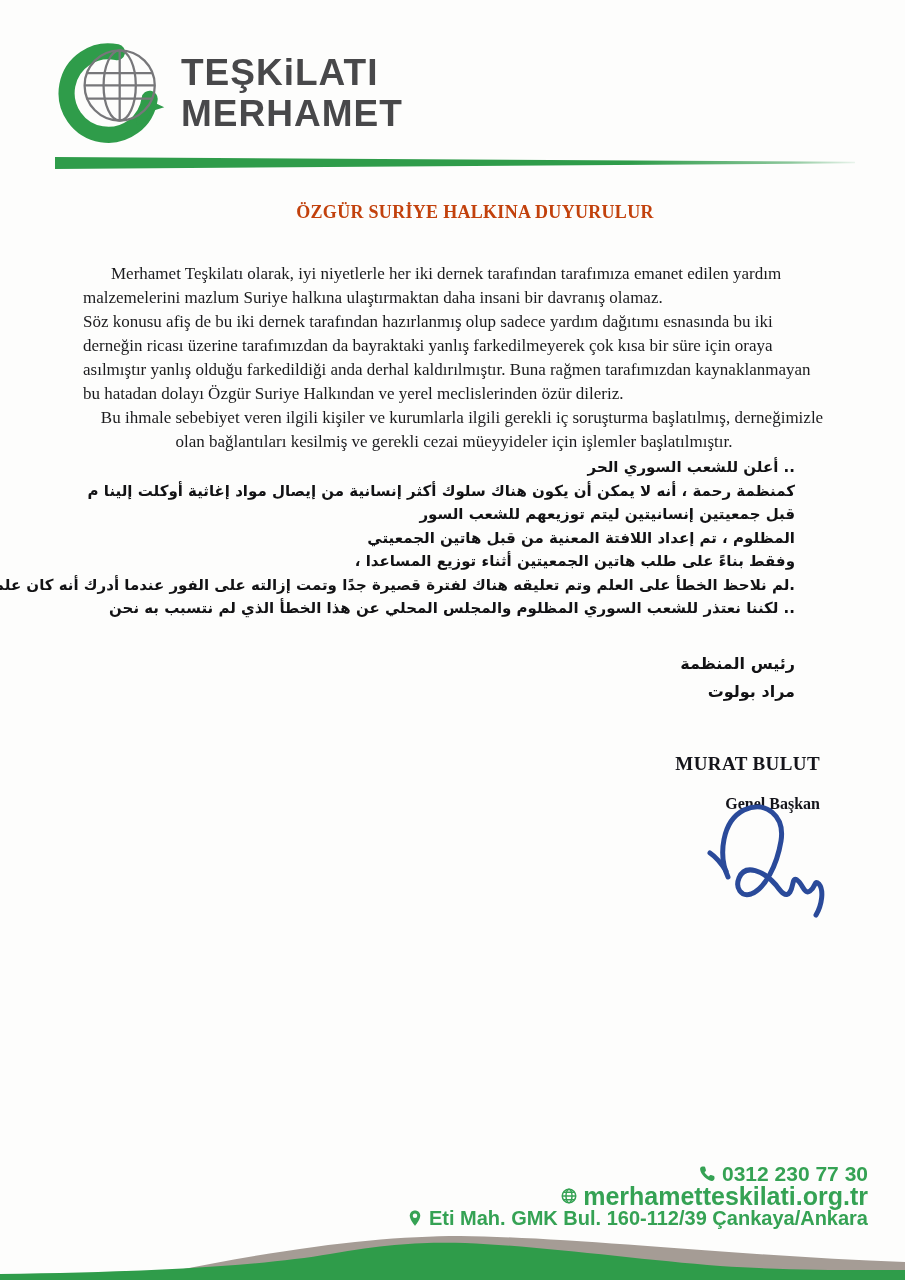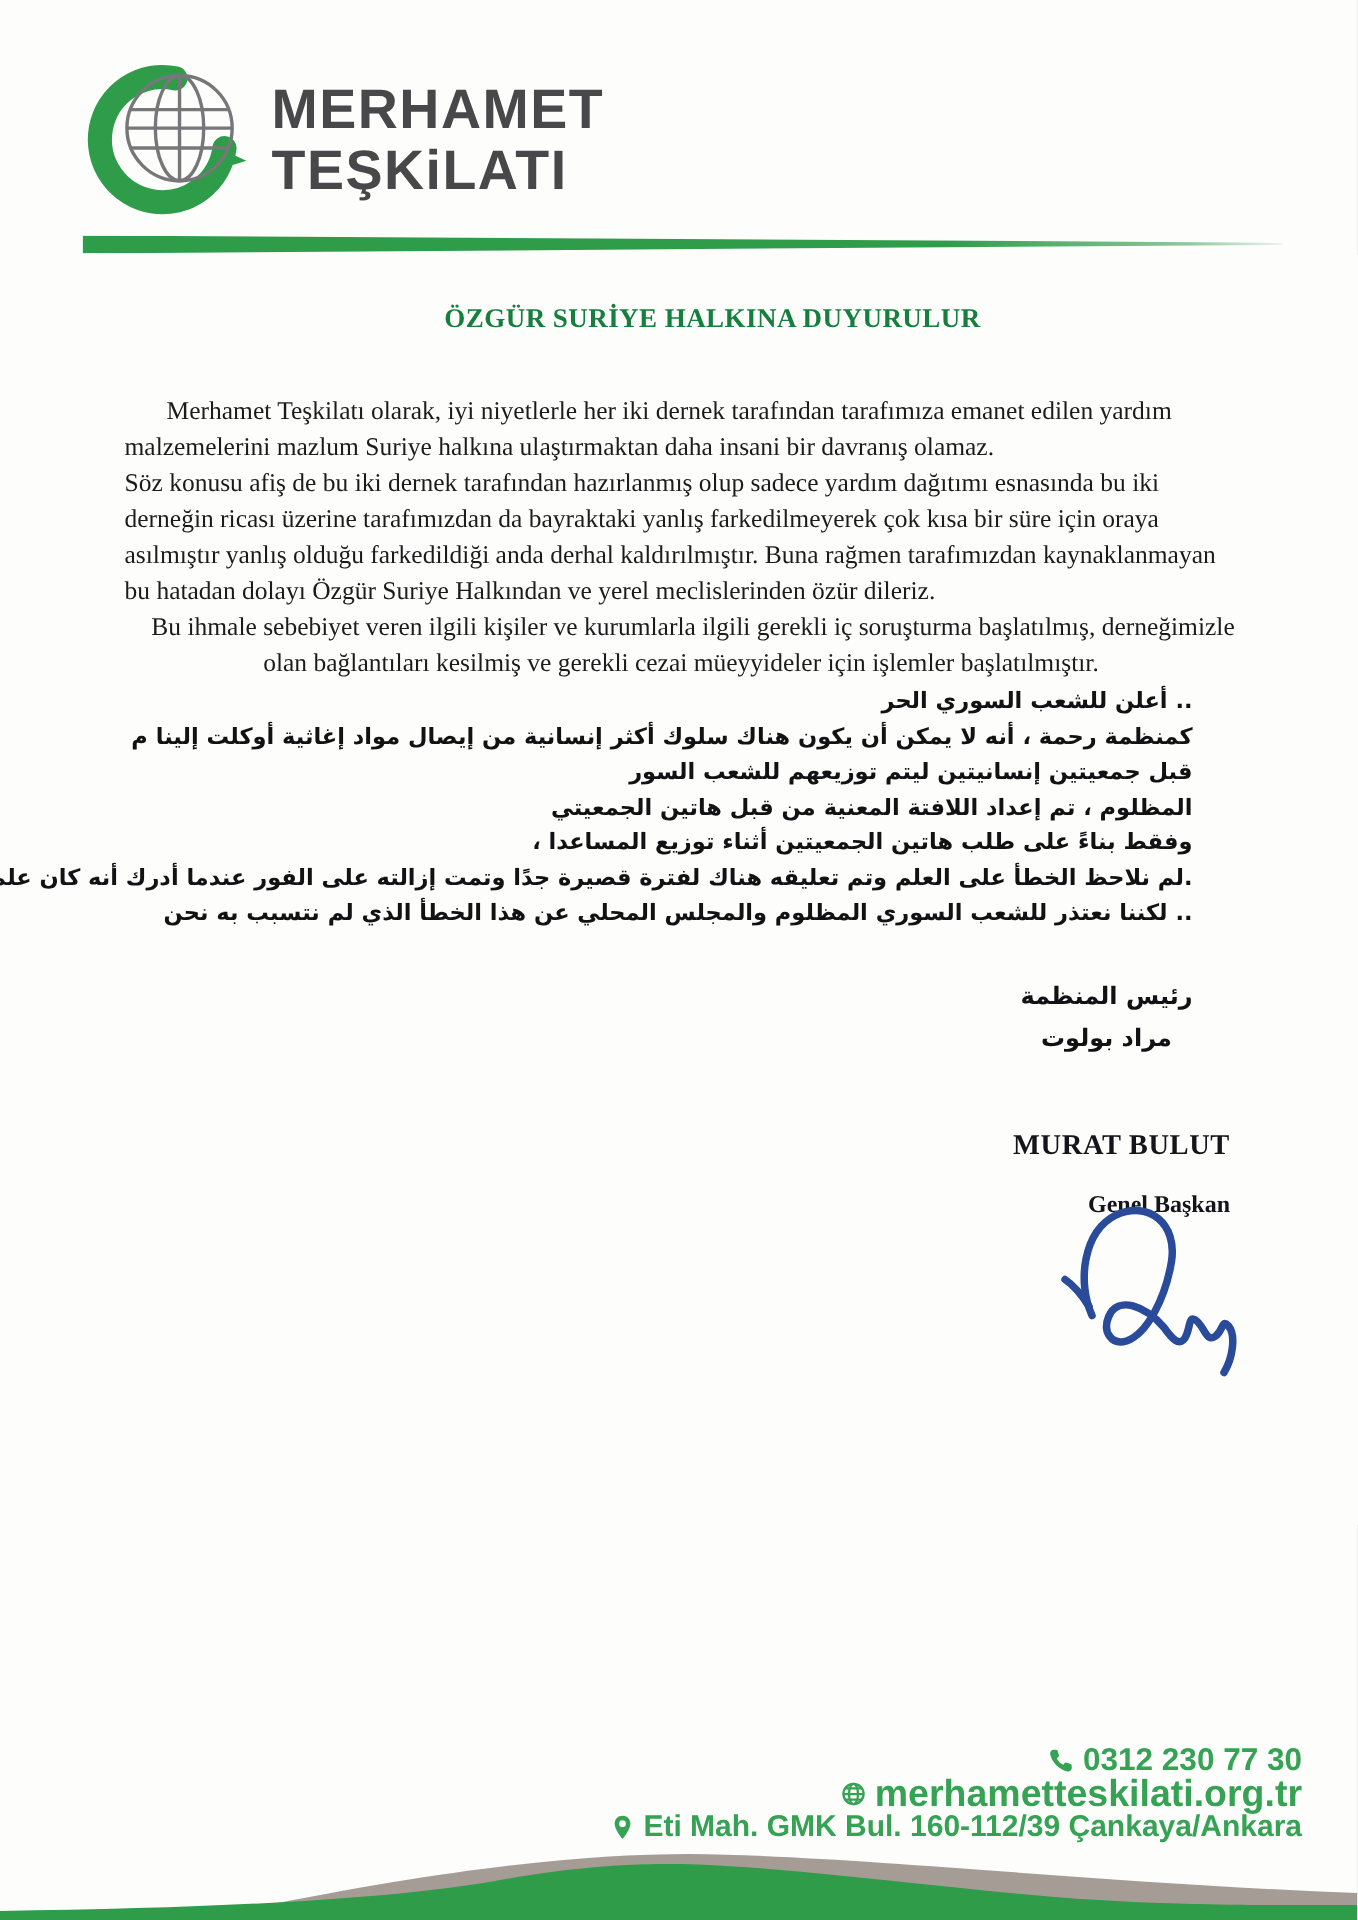--- a/index.html
+++ b/index.html
@@ -28,42 +28,42 @@
     position:absolute; left:55px; top:157px;
     width:800px; height:12px;
     background:linear-gradient(to right,#2f9c4a 0%, #2f9c4a 72%, #8cc79b 92%, #e9f4ec 100%);
     clip-path:polygon(0% 0%, 100% 40%, 100% 52%, 0% 100%);
   }
   
   .title {
     position:absolute; top:202px; left:0; right:0;
     text-align:center;
     font-weight:bold; font-size:18px;
-    color:#15803d;
+    color:#c2410c;
     letter-spacing:0.3px;
     margin-left:45px;
   }
   .body-text {
     position:absolute; top:243px; left:83px; width:742px;
     font-size:17px; line-height:24px;
     color:#1b1b1d;
   }
   .body-text p.indent-lg { text-indent:28px;margin-top:19px; }
   .body-text p.indent-sm { text-indent:16px;text-align:center; }
   .arabic-block {
     position:absolute; top:456px; right:110px;
     direction:rtl; text-align:right;
     font-family:"DejaVu Sans", sans-serif;
     font-weight:bold; font-size:15px; line-height:23.5px;
     color:#121214;
   }
   .arabic-block .ar-line { white-space:nowrap; }
   .arabic-sign {
     position:absolute; top:650px; right:110px;
-    direction:rtl; text-align:center;
+    direction:rtl; text-align:right;
     font-family:"DejaVu Sans", sans-serif;
     font-weight:bold; font-size:16px; line-height:28px;
     color:#121214;
   }
   .signer {
     position:absolute; top:751px; right:85px;
     text-align:right; font-weight:bold; color:#14141a;
   }
   .signer .signer-name { font-size:19px; line-height:25px; letter-spacing:0.4px;margin-left:36px; }
   .signer .signer-role { font-size:16px; line-height:23px;margin-top:16px; }
@@ -96,22 +96,22 @@
       <g stroke="#77777a" stroke-width="2.4" fill="none">
         <circle cx="66" cy="50" r="37"></circle>
         <ellipse cx="66" cy="50" rx="17" ry="37"></ellipse>
         <line x1="66" y1="13" x2="66" y2="87"></line>
         <line x1="31" y1="37" x2="101" y2="37"></line>
         <line x1="29" y1="50" x2="103" y2="50"></line>
         <line x1="31" y1="64" x2="101" y2="64"></line>
       </g>
     </svg>
     <div class="logo-text">
+      <div>TEŞKiLATI</div>
       <div>MERHAMET</div>
-      <div>TEŞKiLATI</div>
     </div>
   </div>
 
   <div class="head-bar"></div>
 
   <div class="title">ÖZGÜR SURİYE HALKINA DUYURULUR</div>
 
   <div class="body-text">
     <p class="indent-lg">Merhamet Teşkilatı olarak, iyi niyetlerle her iki dernek tarafından tarafımıza emanet edilen yardım malzemelerini mazlum Suriye halkına ulaştırmaktan daha insani bir davranış olamaz.</p>
     <p>Söz konusu afiş de bu iki dernek tarafından hazırlanmış olup sadece yardım dağıtımı esnasında bu iki derneğin ricası üzerine tarafımızdan da bayraktaki yanlış farkedilmeyerek çok kısa bir süre için oraya asılmıştır yanlış olduğu farkedildiği anda derhal kaldırılmıştır. Buna rağmen tarafımızdan kaynaklanmayan bu hatadan dolayı Özgür Suriye Halkından ve yerel meclislerinden özür dileriz.</p>

